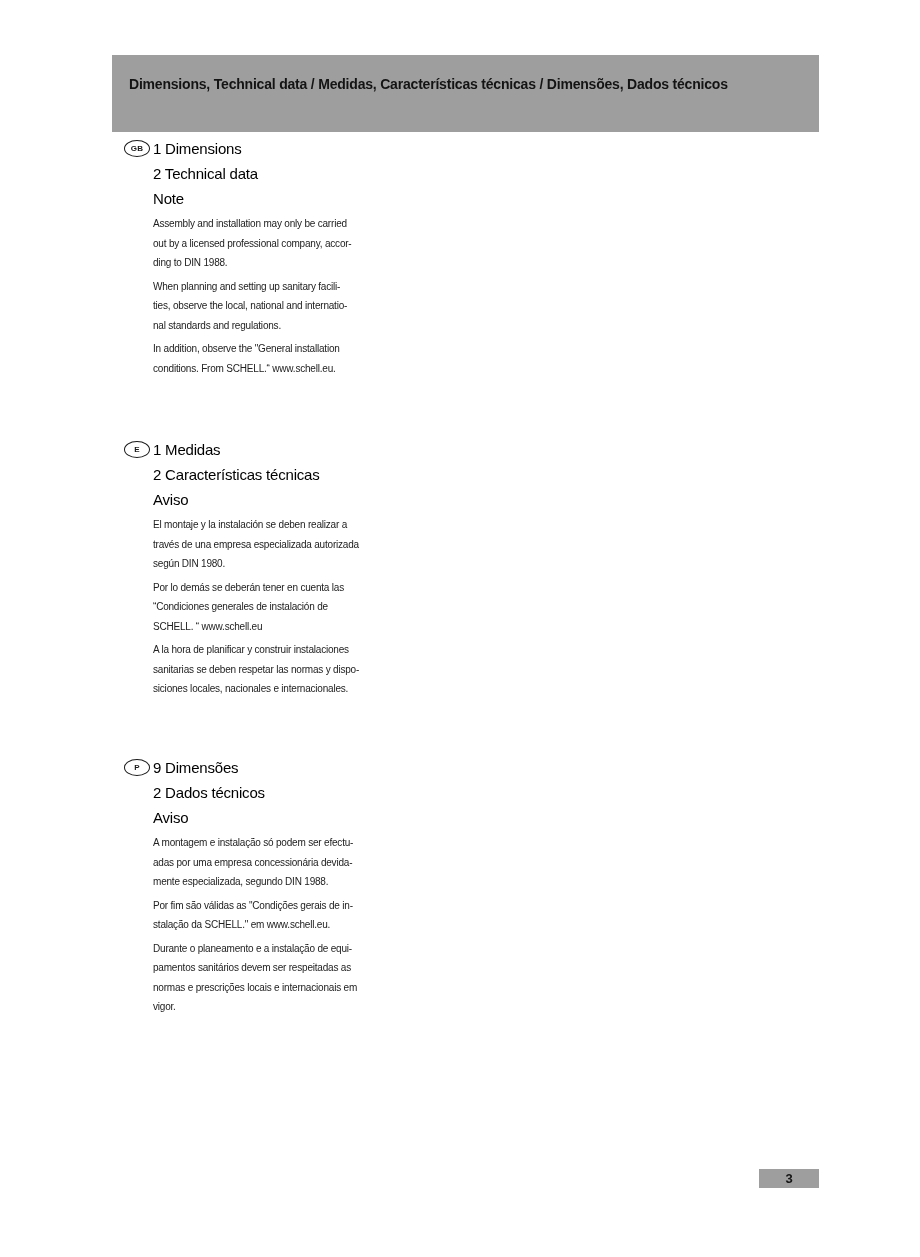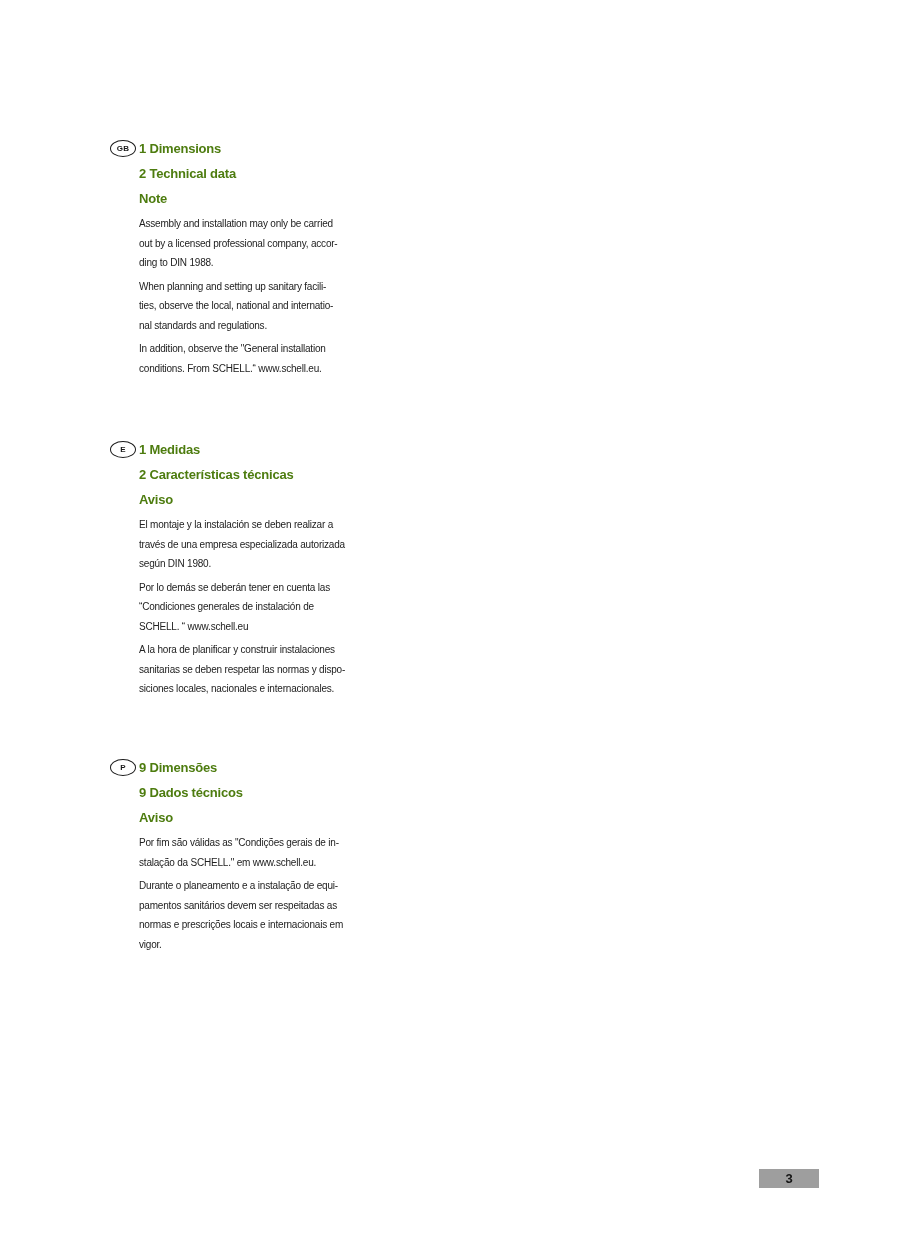--- a/index.html
+++ b/index.html
@@ -30,21 +30,21 @@
     left: 17px;
     top: 21px;
     font-size: 14px;
     font-weight: bold;
     letter-spacing: -0.2px;
     color: #141414;
     white-space: nowrap;
   }
   .lang-section {
     position: absolute;
-    left: 110px;
+    left: 124px;
     width: 400px;
   }
   .lang-badge {
     position: absolute;
     left: 0;
     top: 4px;
     width: 26px;
     height: 17px;
     box-sizing: border-box;
     border: 1.5px solid #1a1a1a;
@@ -57,25 +57,25 @@
     font-size: 8px;
     font-weight: bold;
     letter-spacing: 0.3px;
     color: #1a1a1a;
     line-height: 1;
   }
   .sec-body {
     margin-left: 29px;
   }
   .sec-h {
-    font-size: 13px;
-    font-weight: bold;
+    font-size: 15px;
+    font-weight: normal;
     line-height: 25px;
     letter-spacing: -0.2px;
-    color: #4d7c0f;
+    color: #000000;
     white-space: pre;
   }
   .para {
     font-size: 10px;
     line-height: 19.5px;
     letter-spacing: -0.2px;
     margin: 3px 0 4px 0;
     white-space: pre;
     color: #222222;
   }
@@ -94,20 +94,23 @@
     font-size: 13px;
     font-weight: bold;
     color: #141414;
   }
 </style>
 </head>
 <body>
 
 <div class="page">
 
+  <div class="header-bar">
+    <span class="header-title">Dimensions, Technical data / Medidas, Características técnicas / Dimensões, Dados técnicos</span>
+  </div>
 
   <section class="lang-section" style="top:136px">
     <span class="lang-badge">
       <span class="lang-badge-label">GB</span>
     </span>
     <div class="sec-body">
       <div class="sec-h">1 Dimensions</div>
       <div class="sec-h">2 Technical data</div>
       <div class="sec-h">Note</div>
       <p class="para">Assembly and installation may only be carried
@@ -140,22 +143,25 @@
 siciones locales, nacionales e internacionales.</p>
     </div>
   </section>
 
   <section class="lang-section" style="top:755px">
     <span class="lang-badge">
       <span class="lang-badge-label">P</span>
     </span>
     <div class="sec-body">
       <div class="sec-h">9 Dimensões</div>
-      <div class="sec-h">9 Dados técnicos</div>
+      <div class="sec-h">2 Dados técnicos</div>
       <div class="sec-h">Aviso</div>
+      <p class="para">A montagem e instalação só podem ser efectu-
+adas por uma empresa concessionária devida-
+mente especializada, segundo DIN 1988.</p>
       <p class="para">Por fim são válidas as "Condições gerais de in-
 stalação da SCHELL." em www.schell.eu.</p>
       <p class="para">Durante o planeamento e a instalação de equi-
 pamentos sanitários devem ser respeitadas as
 normas e prescrições locais e internacionais em
 vigor.</p>
     </div>
   </section>
 
   <div class="page-number-box">

